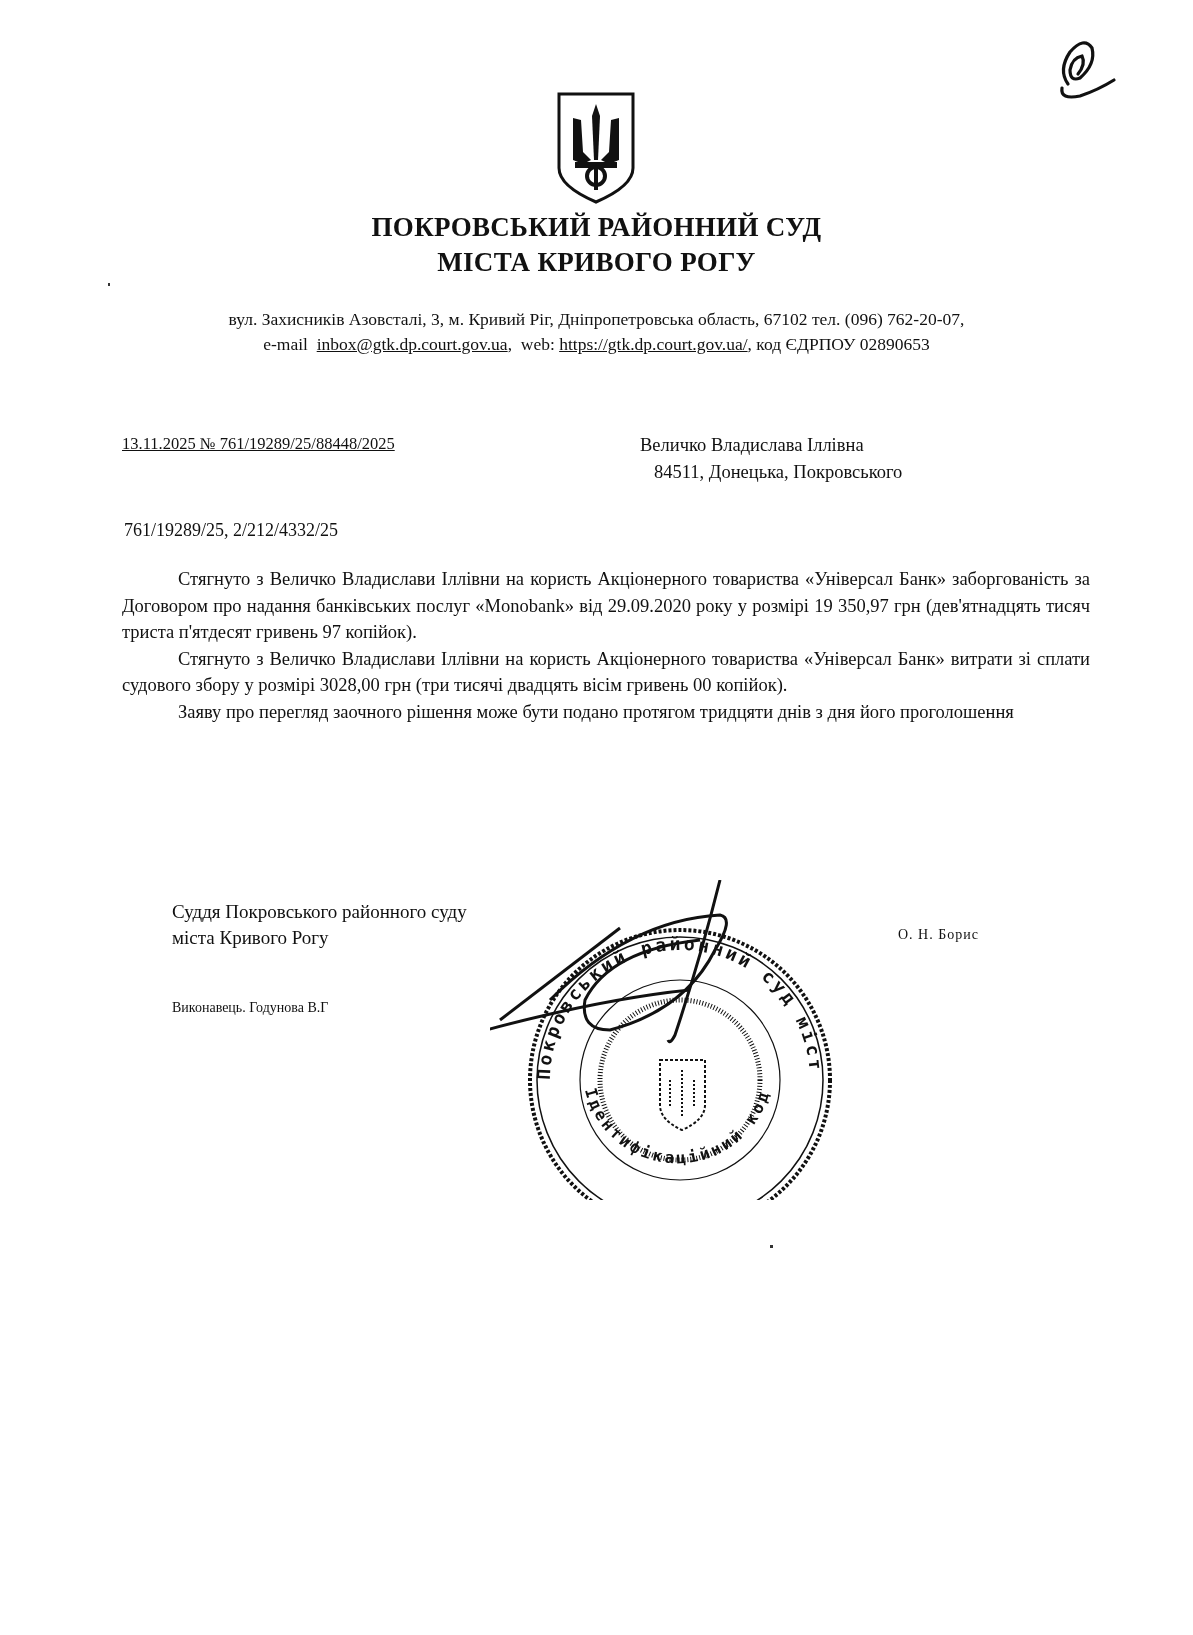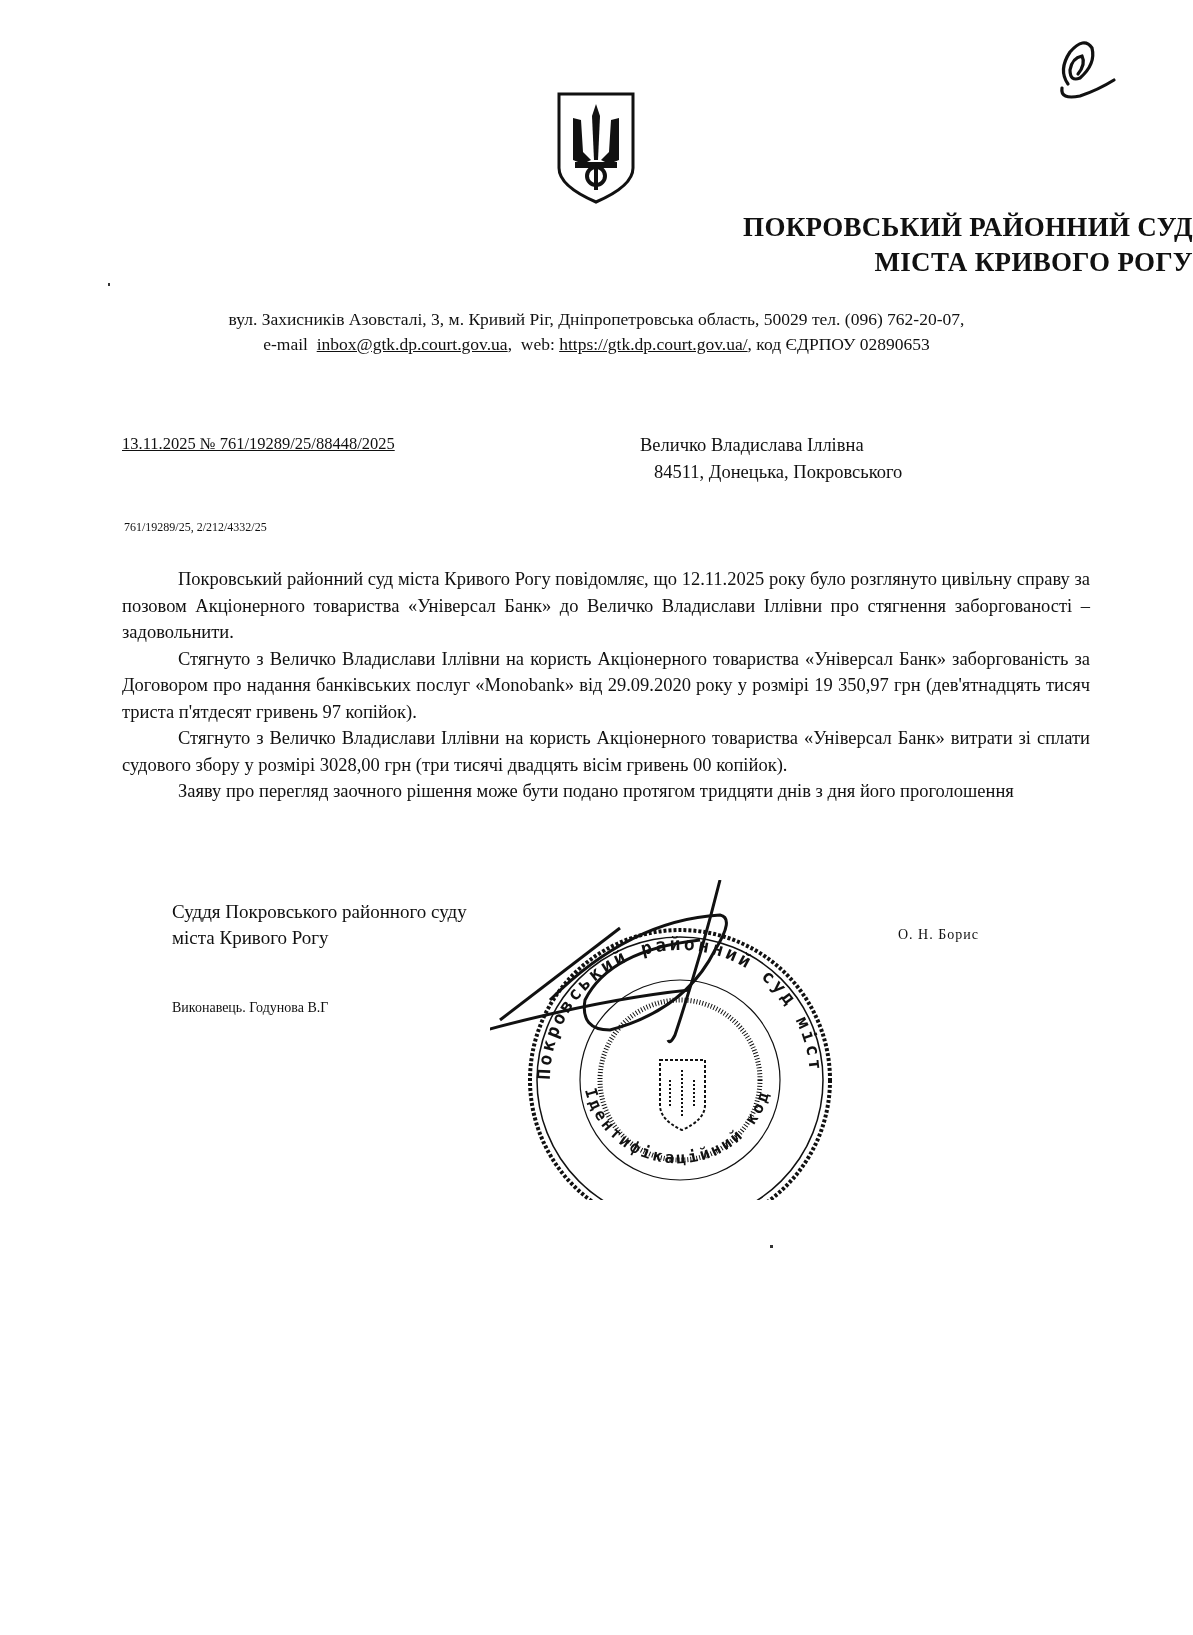--- a/index.html
+++ b/index.html
@@ -1,31 +1,31 @@
 <!DOCTYPE html>
 <html><head>
   <meta charset="utf-8">
   <style>
     html, body { margin: 0; padding: 0; background: #ffffff; }
     body { width: 1193px; height: 1635px; position: relative; overflow: hidden; color: #111; font-family: "Liberation Serif", "DejaVu Serif", serif; }
     .abs { position: absolute; }
     .emblem { left: 553px; top: 90px; width: 86px; height: 116px; }
     .mark { left: 1040px; top: 30px; width: 80px; height: 80px; }
-    .title { left: 0; width: 1193px; text-align: right; font-weight: bold; font-size: 27px; letter-spacing: 0.3px; }
+    .title { left: 0; width: 1193px; text-align: center; font-weight: bold; font-size: 27px; letter-spacing: 0.3px; }
     .title1 { top: 212px; }
     .title2 { top: 247px; }
     .addr { left: 0; width: 1193px; text-align: center; font-size: 17.5px; }
     .addr1 { top: 309px; }
     .addr2 { top: 334px; }
     .addr2 .u { text-decoration: underline; }
     .reg { left: 122px; top: 434px; font-size: 16.5px; text-decoration: underline; }
     .recipient { left: 640px; top: 432px; font-size: 18.5px; line-height: 27px; }
     .recipient .l2 { padding-left: 14px; }
     .recipient .l3 { padding-left: 14px; }
-    .cases { left: 124px; top: 520px; font-size: 12px; }
+    .cases { left: 124px; top: 520px; font-size: 18px; }
     .body-text { left: 122px; top: 566px; width: 968px; font-size: 18.5px; line-height: 26.5px; text-align: justify; font-family: "Liberation Sans Narrow", "Liberation Serif", serif; }
     .body-text p { margin: 0; text-indent: 56px; }
     .sig-left { left: 172px; top: 899px; font-size: 19px; line-height: 26px; }
     .sig-name { left: 898px; top: 927px; font-size: 14px; letter-spacing: 1px; }
     .executor { left: 172px; top: 1000px; font-size: 14px; }
     .stamp { left: 490px; top: 880px; width: 360px; height: 320px; }
     .dot1 { left: 108px; top: 283px; width: 2px; height: 3px; background: #333; }
     .dot2 { left: 770px; top: 1245px; width: 3px; height: 3px; background: #333; }
   </style>
 </head>
@@ -47,39 +47,38 @@
   <svg width="80" height="80" viewBox="0 0 80 80">
     <path d="M28 54 Q18 40 30 22 Q44 6 52 18 Q56 34 40 48 Q30 52 30 40 Q32 28 42 26 Q46 34 38 44 M22 58 Q20 70 40 66 Q58 60 74 50" fill="none" stroke="#111" stroke-width="3.2" stroke-linecap="round"></path>
   </svg>
 </div>
 
 <div class="abs dot1"></div>
 
 <div class="abs title title1">ПОКРОВСЬКИЙ РАЙОННИЙ СУД</div>
 <div class="abs title title2">МІСТА КРИВОГО РОГУ</div>
 
-<div class="abs addr addr1">вул. Захисників Азовсталі, 3, м. Кривий Ріг,  Дніпропетровська область, 50029 тел. (096) 762-20-07,</div>
+<div class="abs addr addr1">вул. Захисників Азовсталі, 3, м. Кривий Ріг,  Дніпропетровська область, 67102 тел. (096) 762-20-07,</div>
 <div class="abs addr addr2">
   <span>e-mail</span>&nbsp;
   <span class="u">inbox@gtk.dp.court.gov.ua</span>,&nbsp;
   <span>web:</span>
   <span class="u">https://gtk.dp.court.gov.ua/</span>,
   <span>код ЄДРПОУ 02890653</span>
 </div>
 
 <div class="abs reg">13.11.2025 №  761/19289/25/88448/2025</div>
 <div class="abs cases">761/19289/25, 2/212/4332/25</div>
 
 <div class="abs recipient">
   <div>Величко Владислава Іллівна</div>
   <div class="l2">84511,  Донецька,  Покровського</div>
 </div>
 
 <div class="abs body-text">
-  <p>Покровський районний суд міста Кривого Рогу  повідомляє, що 12.11.2025 року було розглянуто цивільну справу за позовом Акціонерного товариства «Універсал Банк» до Величко Владислави Іллівни про стягнення заборгованості – задовольнити.</p>
   <p>Стягнуто  з Величко Владислави Іллівни на користь Акціонерного товариства «Універсал Банк» заборгованість за Договором про надання банківських послуг «Monobank» від 29.09.2020 року у розмірі 19 350,97 грн (дев'ятнадцять тисяч триста п'ятдесят гривень 97 копійок).</p>
   <p>Стягнуто з Величко Владислави Іллівни на користь Акціонерного товариства «Універсал Банк» витрати зі сплати судового збору у розмірі 3028,00 грн (три тисячі двадцять вісім гривень 00 копійок).</p>
   <p>Заяву про перегляд заочного рішення може бути подано протягом тридцяти днів з дня його проголошення</p>
 </div>
 
 <div class="abs sig-left">
   <div>Суддя  Покровського районного суду</div>
   <div>міста Кривого Рогу</div>
 </div>
 <div class="abs sig-name">О.  Н.  Борис</div>

